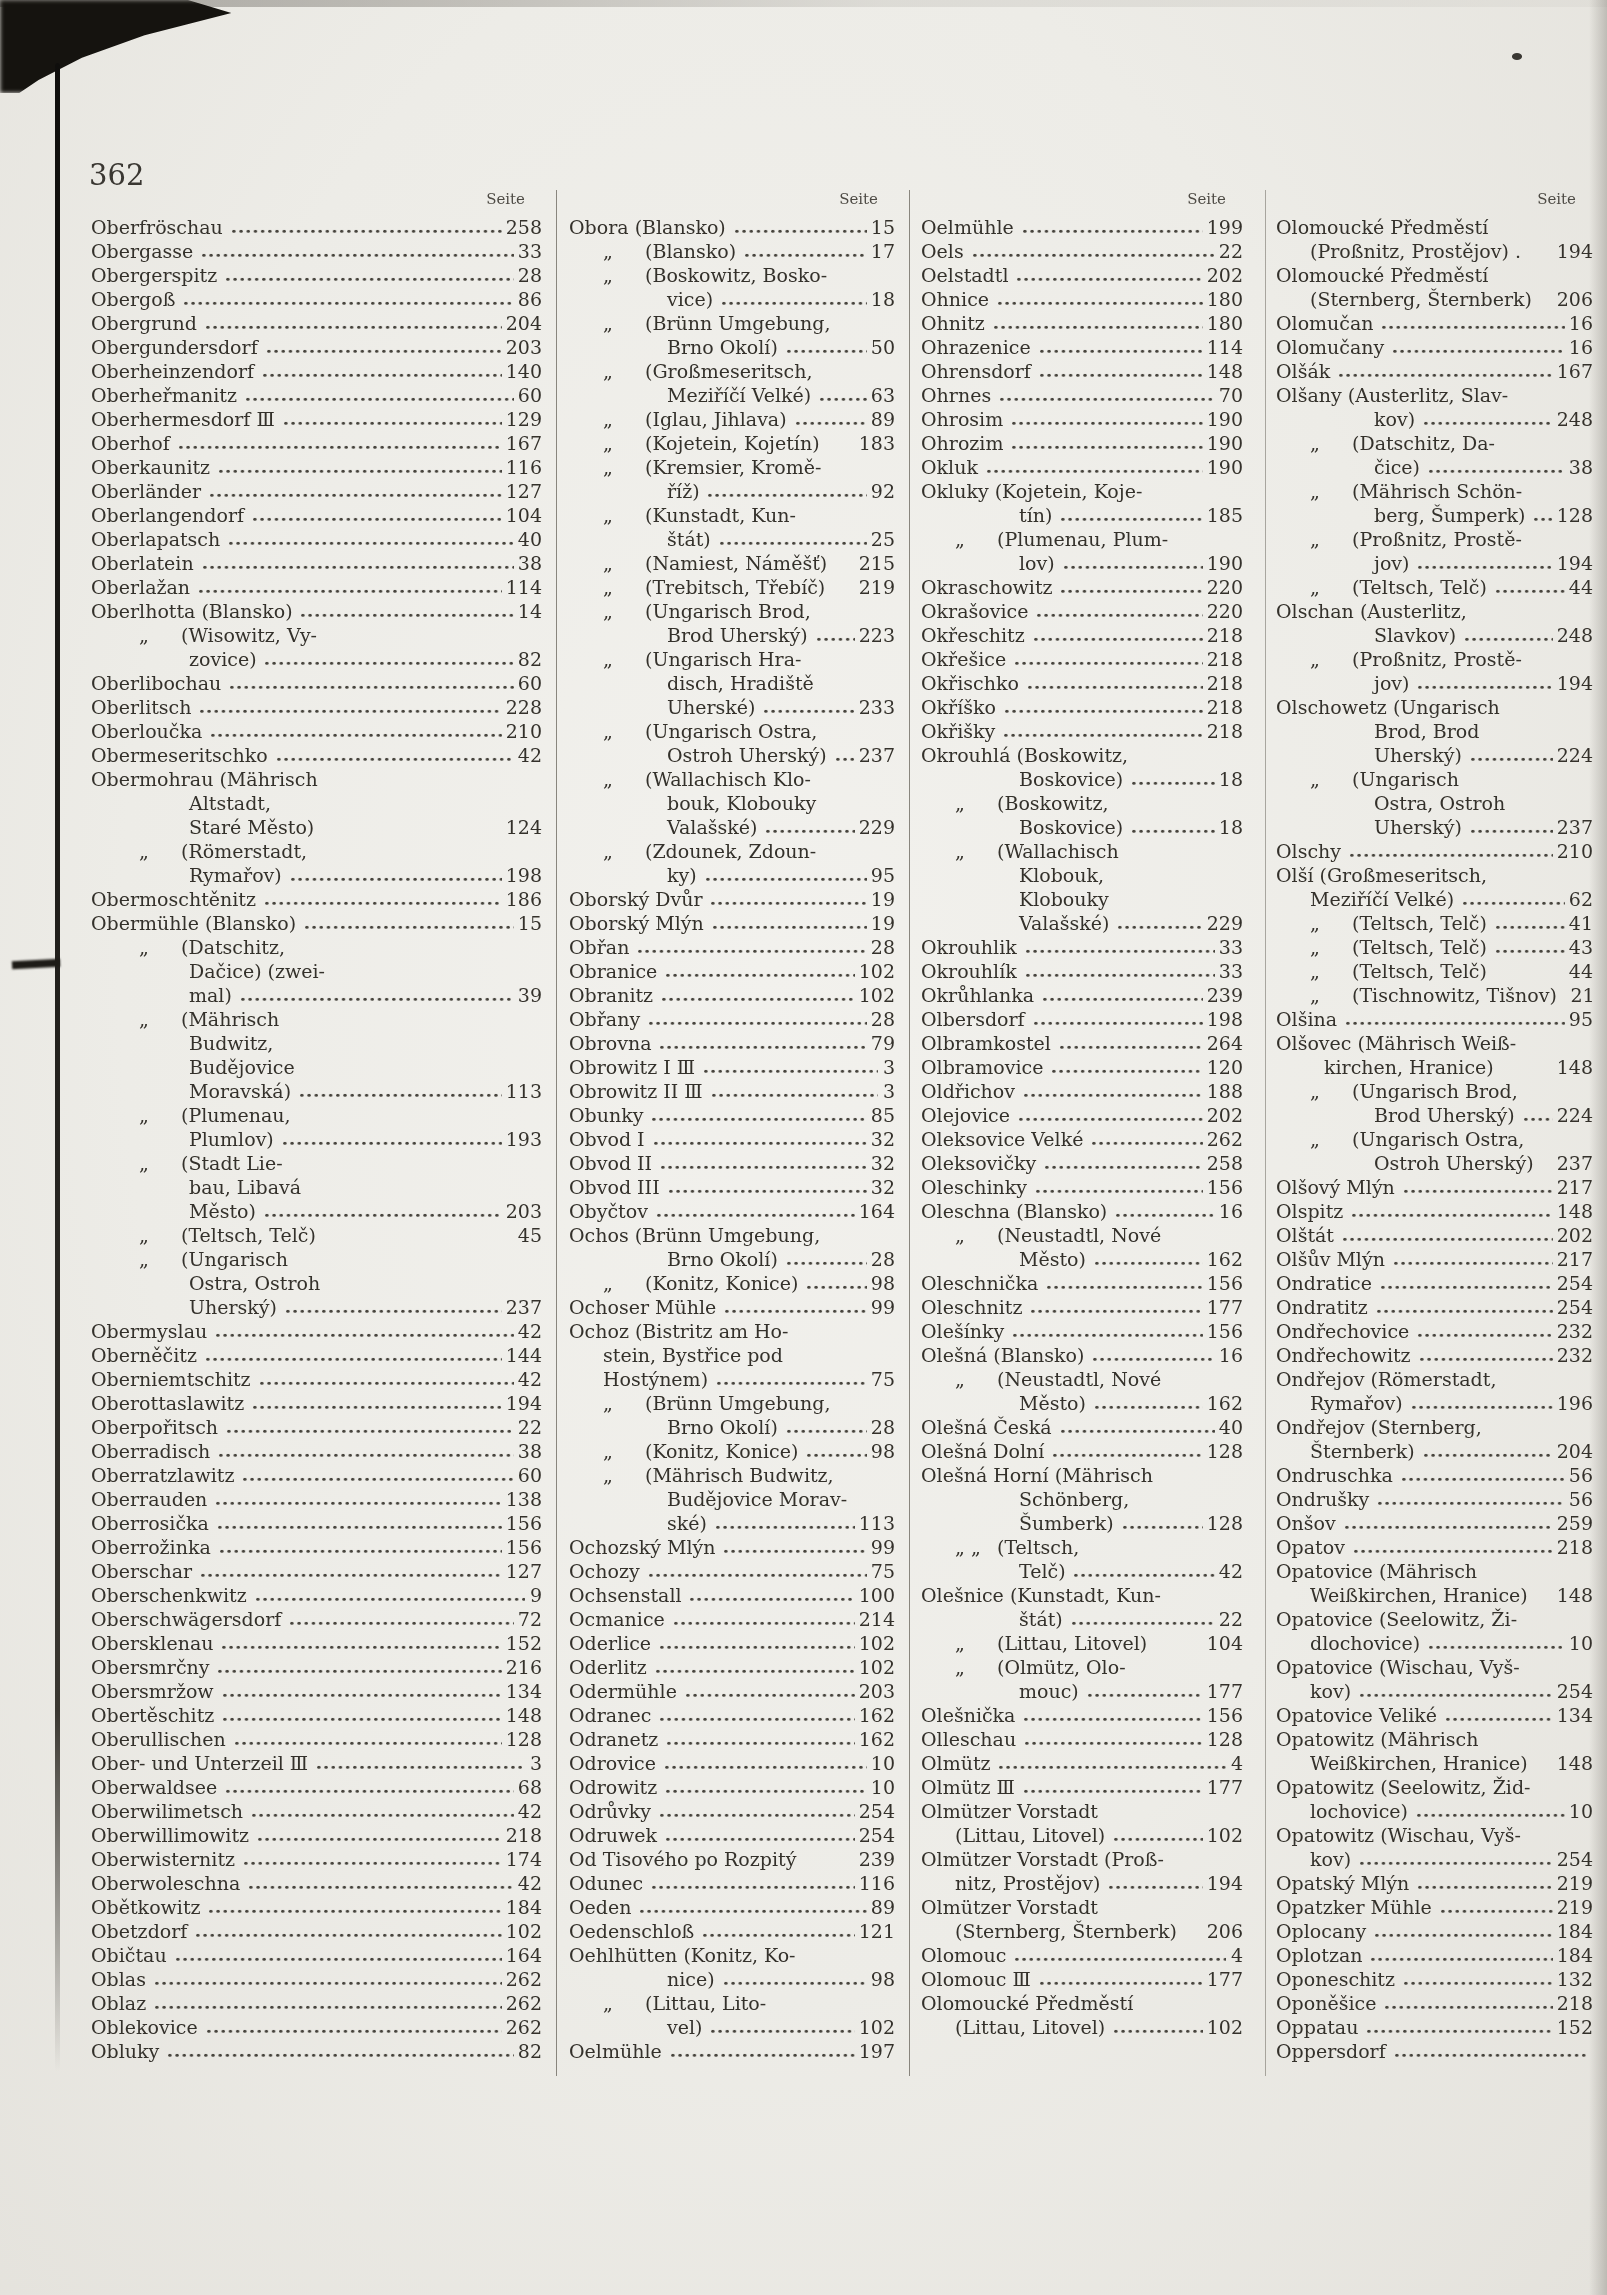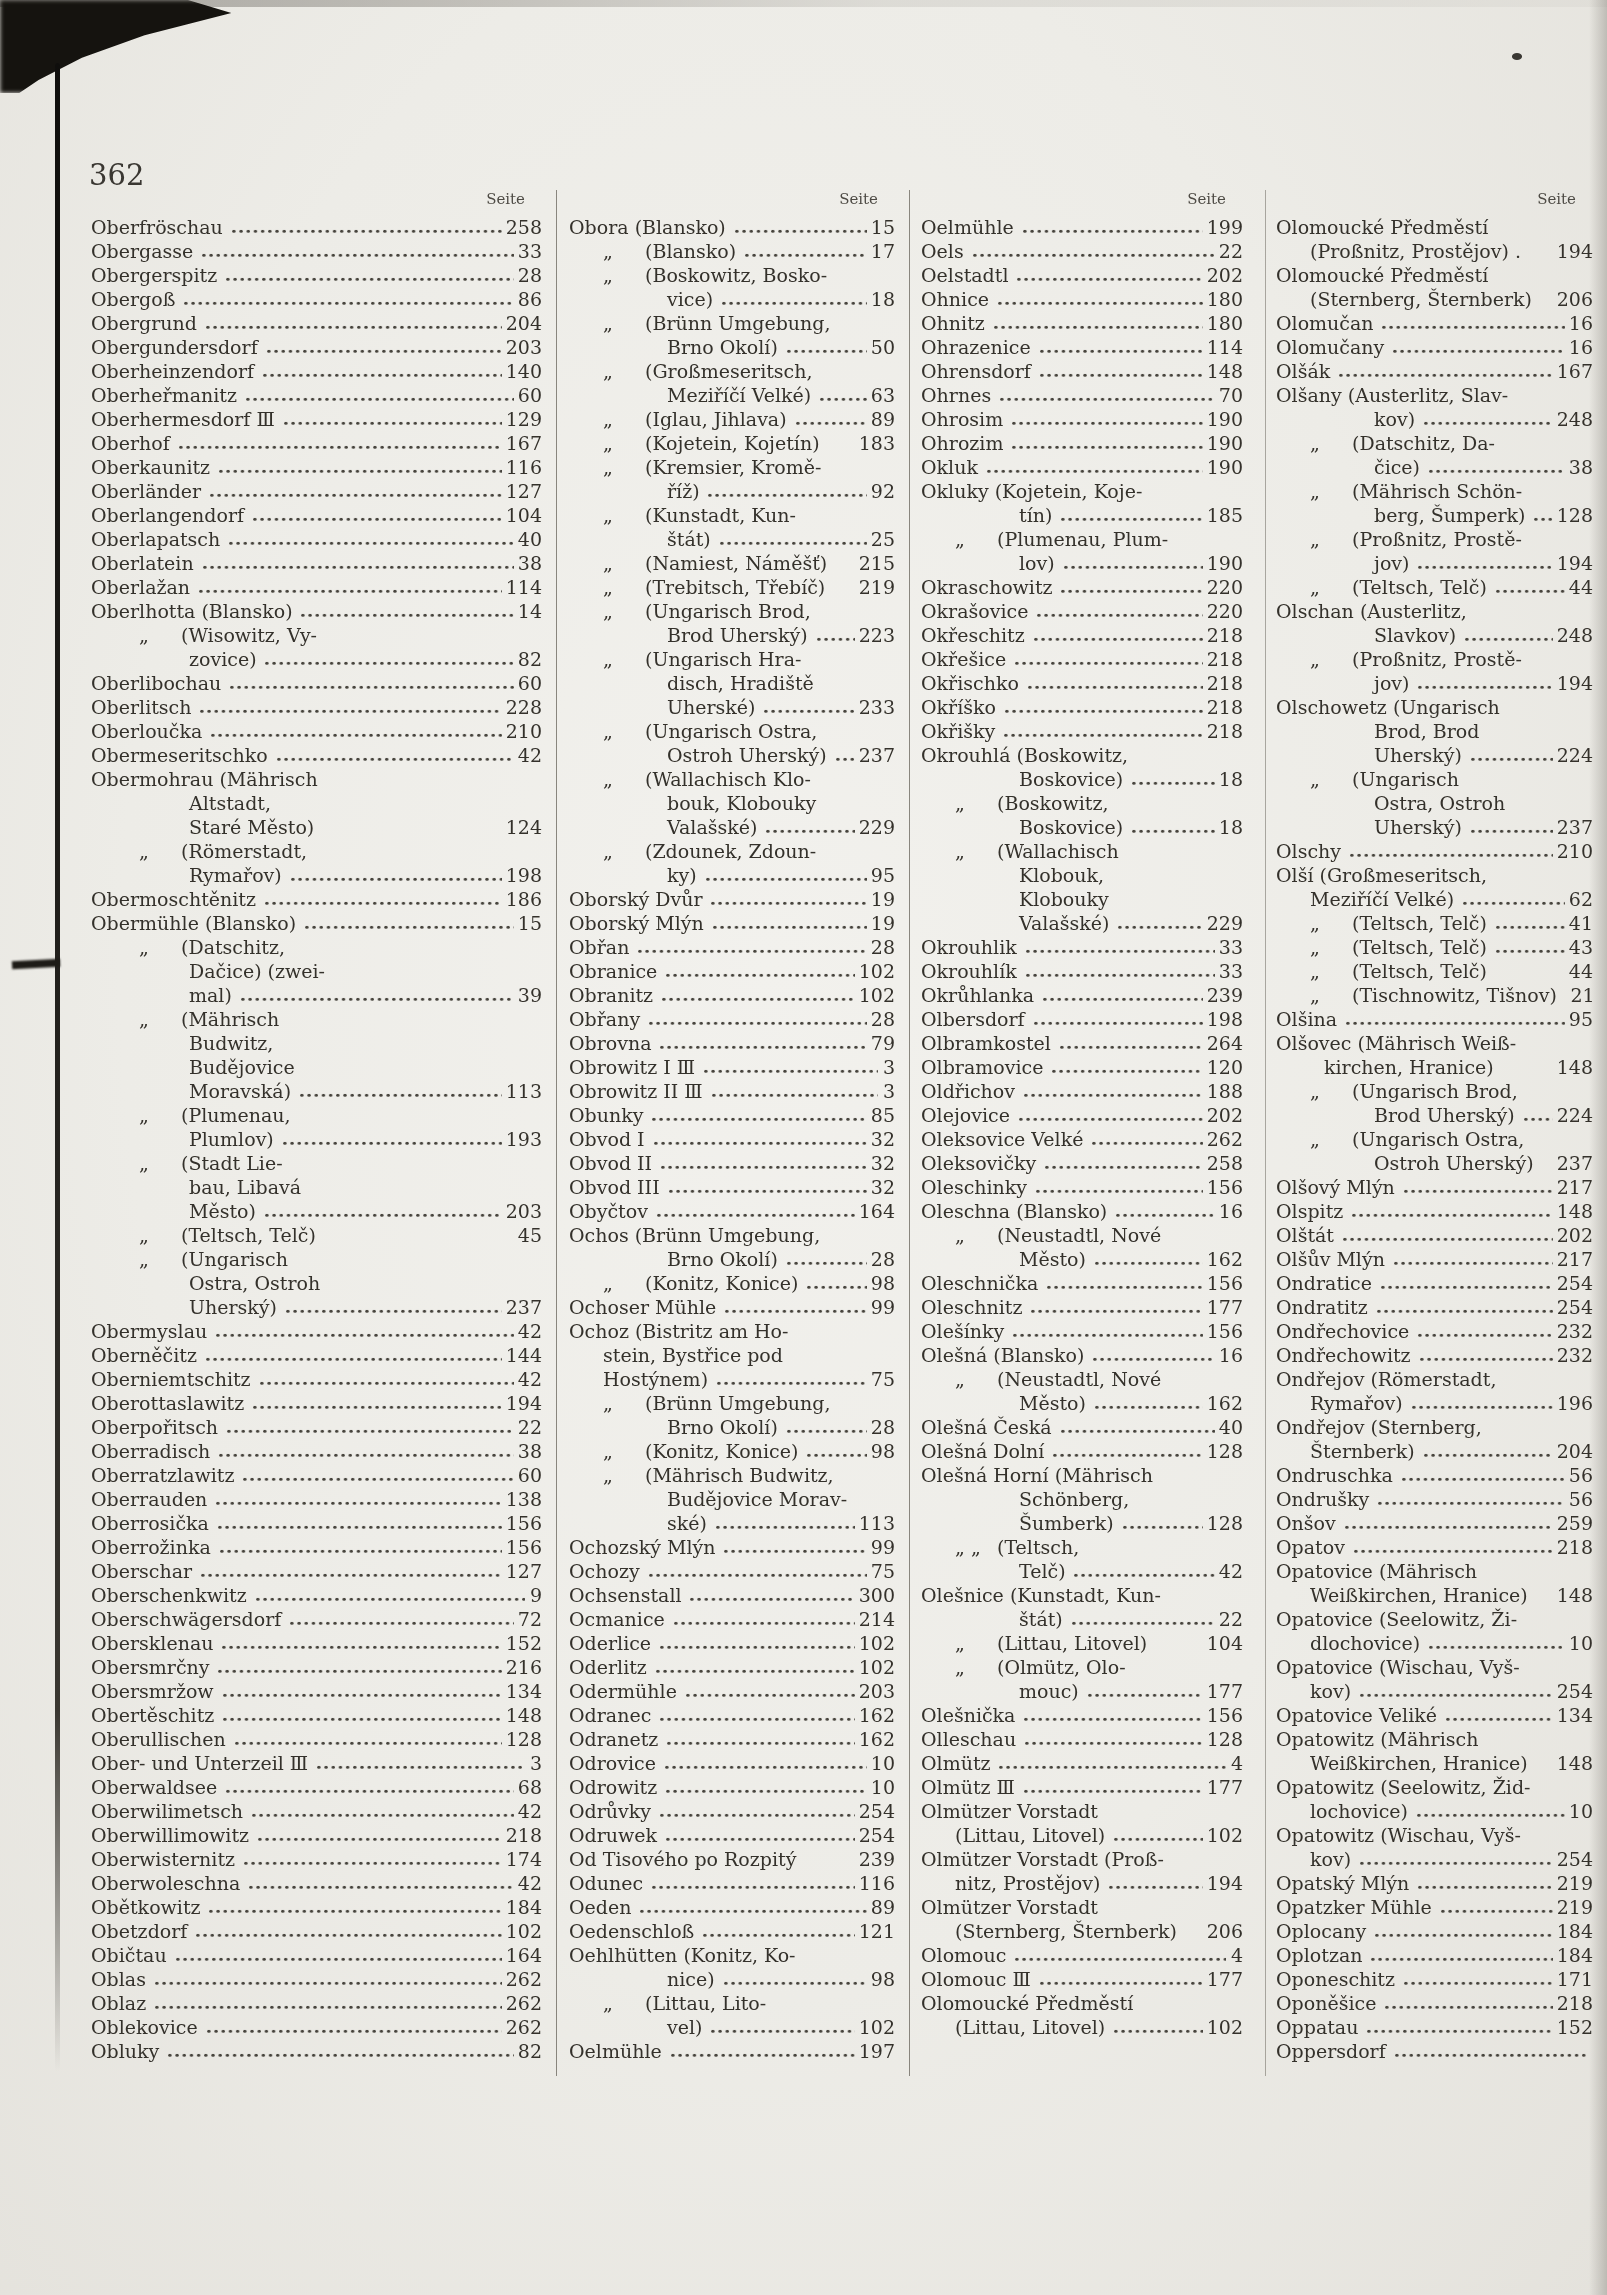--- a/index.html
+++ b/index.html
@@ -836,21 +836,21 @@
         <div class="row">
           <span class="ind" style="width: 0px;"></span>
           <span class="name">Ochozy</span>
           <span class="leader dots"></span>
           <span class="pg">75</span>
         </div>
         <div class="row">
           <span class="ind" style="width: 0px;"></span>
           <span class="name">Ochsenstall</span>
           <span class="leader dots"></span>
-          <span class="pg">300</span>
+          <span class="pg">100</span>
         </div>
         <div class="row">
           <span class="ind" style="width: 0px;"></span>
           <span class="name">Ocmanice</span>
           <span class="leader dots"></span>
           <span class="pg">214</span>
         </div>
         <div class="row">
           <span class="ind" style="width: 0px;"></span>
           <span class="name">Oderlice</span>
@@ -1793,21 +1793,21 @@
         <div class="row">
           <span class="ind" style="width: 0px;"></span>
           <span class="name">Oplotzan</span>
           <span class="leader dots"></span>
           <span class="pg">184</span>
         </div>
         <div class="row">
           <span class="ind" style="width: 0px;"></span>
           <span class="name">Oponeschitz</span>
           <span class="leader dots"></span>
-          <span class="pg">171</span>
+          <span class="pg">132</span>
         </div>
         <div class="row">
           <span class="ind" style="width: 0px;"></span>
           <span class="name">Oponěšice</span>
           <span class="leader dots"></span>
           <span class="pg">218</span>
         </div>
         <div class="row">
           <span class="ind" style="width: 0px;"></span>
           <span class="name">Oppatau</span>

